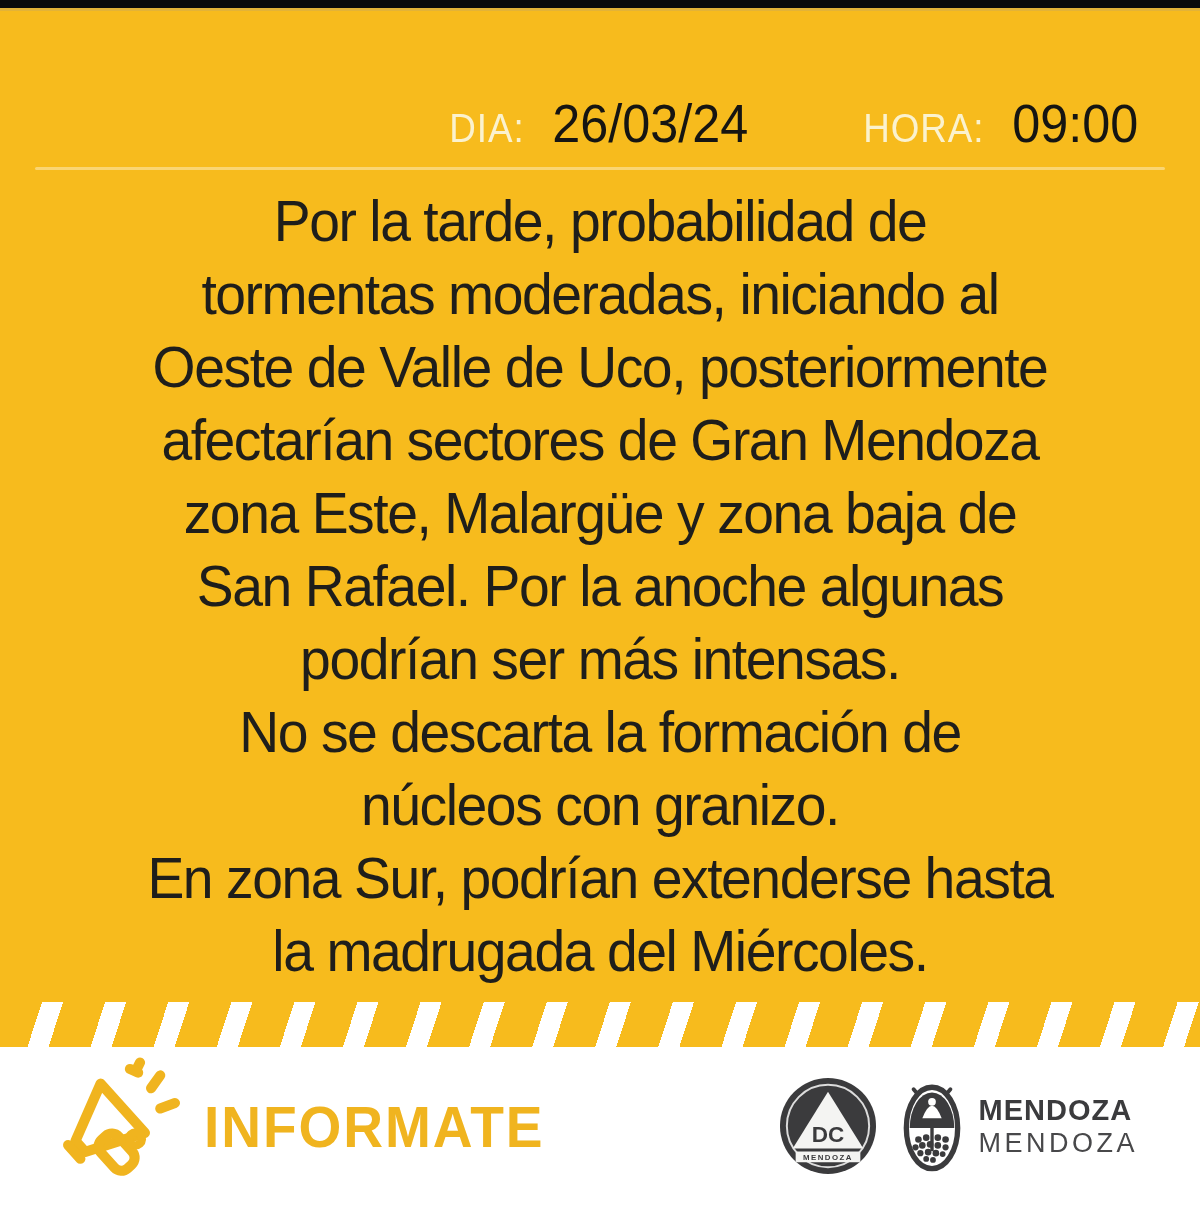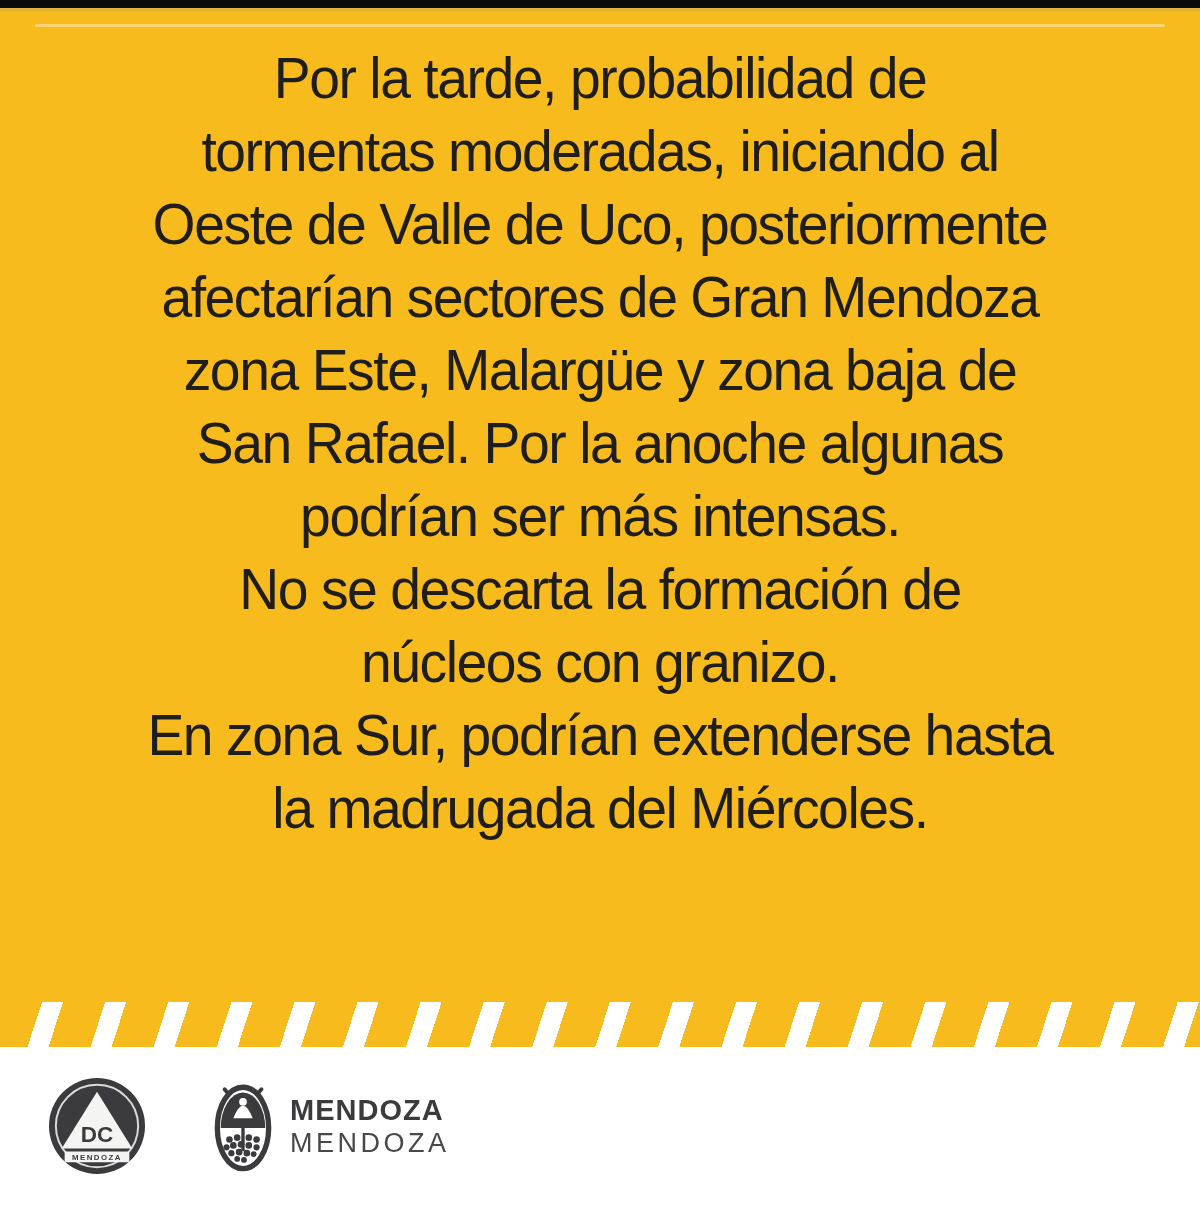--- a/index.html
+++ b/index.html
@@ -45,38 +45,44 @@
   .footer{
     flex:1 1 auto;background:#ffffff;display:flex;align-items:center;
     justify-content:space-between;padding:0 62px 10px 48px;
   }
   .footer-left{display:flex;align-items:center;}
   .informate{
     font-size:58px;font-weight:700;color:#F0B41F;letter-spacing:2px;
     margin-left:18px;transform:scaleX(0.95);transform-origin:left center;
     display:inline-block;
   }
-  .footer-right{display:flex;align-items:center;gap:66px;}
+  .footer-right{display:flex;align-items:center;gap:24px;}
   .gov-logo{display:flex;align-items:center;gap:16px;}
   .gov-text{display:flex;flex-direction:column;line-height:1;}
   .gov-title{font-size:29px;font-weight:700;color:#3B3B3D;letter-spacing:1px;}
   .gov-subtitle{font-size:27px;font-weight:400;color:#48484A;letter-spacing:3.5px;margin-top:5px;}
   svg{display:block;}
   .svg-label{font-family:"Liberation Sans", sans-serif;}
 </style>
 </head>
 <body>
 
 <div class="card">
 
   <div class="topbar"></div>
   <div class="topbar-accent"></div>
 
   <div class="yellow">
 
+    <div class="header-row">
+      <span class="hlabel">DIA:</span>
+      <span class="hvalue">26/03/24</span>
+      <span class="hlabel hora-label">HORA:</span>
+      <span class="hvalue">09:00</span>
+    </div>
 
     <div class="header-divider"></div>
 
     <div class="message">
       <div>Por la tarde, probabilidad de</div>
       <div>tormentas moderadas, iniciando al</div>
       <div>Oeste de Valle de Uco, posteriormente</div>
       <div>afectarían sectores de Gran Mendoza</div>
       <div>zona Este, Malargüe y zona baja de</div>
       <div>San Rafael. Por la anoche algunas</div>
@@ -86,20 +92,35 @@
       <div>En zona Sur, podrían extenderse hasta</div>
       <div>la madrugada del Miércoles.</div>
     </div>
 
   </div>
 
   <div class="stripes"></div>
 
   <div class="footer">
 
+    <div class="footer-left">
+      <svg width="138" height="138" viewBox="0 0 150 150" fill="none" stroke="#F0B41F" stroke-width="11" stroke-linecap="round" stroke-linejoin="round">
+        <g transform="rotate(-42 70 82)">
+          <path d="M 34,62 L 96,34 L 96,106 L 34,78 Z"></path>
+          <path d="M 25,60 L 25,80"></path>
+          <rect x="46" y="80" width="26" height="42" rx="10"></rect>
+          <circle cx="84" cy="104" r="7" stroke-width="9"></circle>
+        </g>
+        <path d="M 112,34 L 122,20"></path>
+        <path d="M 122,56 L 138,50"></path>
+        <path d="M 96,14 L 100,6"></path>
+        <path d="M 89,13 L 98,17"></path>
+      </svg>
+      <span class="informate">INFORMATE</span>
+    </div>
 
     <div class="footer-right">
 
       <svg width="98" height="98" viewBox="0 0 100 100">
         <circle cx="50" cy="50" r="49" fill="#3B3B3D"></circle>
         <circle cx="50" cy="50" r="42" fill="none" stroke="#DCDCDC" stroke-width="2"></circle>
         <polygon points="50,15 86,73 14,73" fill="#F4F4F2"></polygon>
         <text x="50" y="66" text-anchor="middle" font-size="23" font-weight="bold" fill="#3B3B3D" class="svg-label">DC</text>
         <rect x="17" y="76" width="66" height="11" rx="1.5" fill="#F4F4F2"></rect>
         <text x="50" y="85" text-anchor="middle" font-size="8" font-weight="bold" fill="#3B3B3D" letter-spacing="1.5" class="svg-label">MENDOZA</text>

